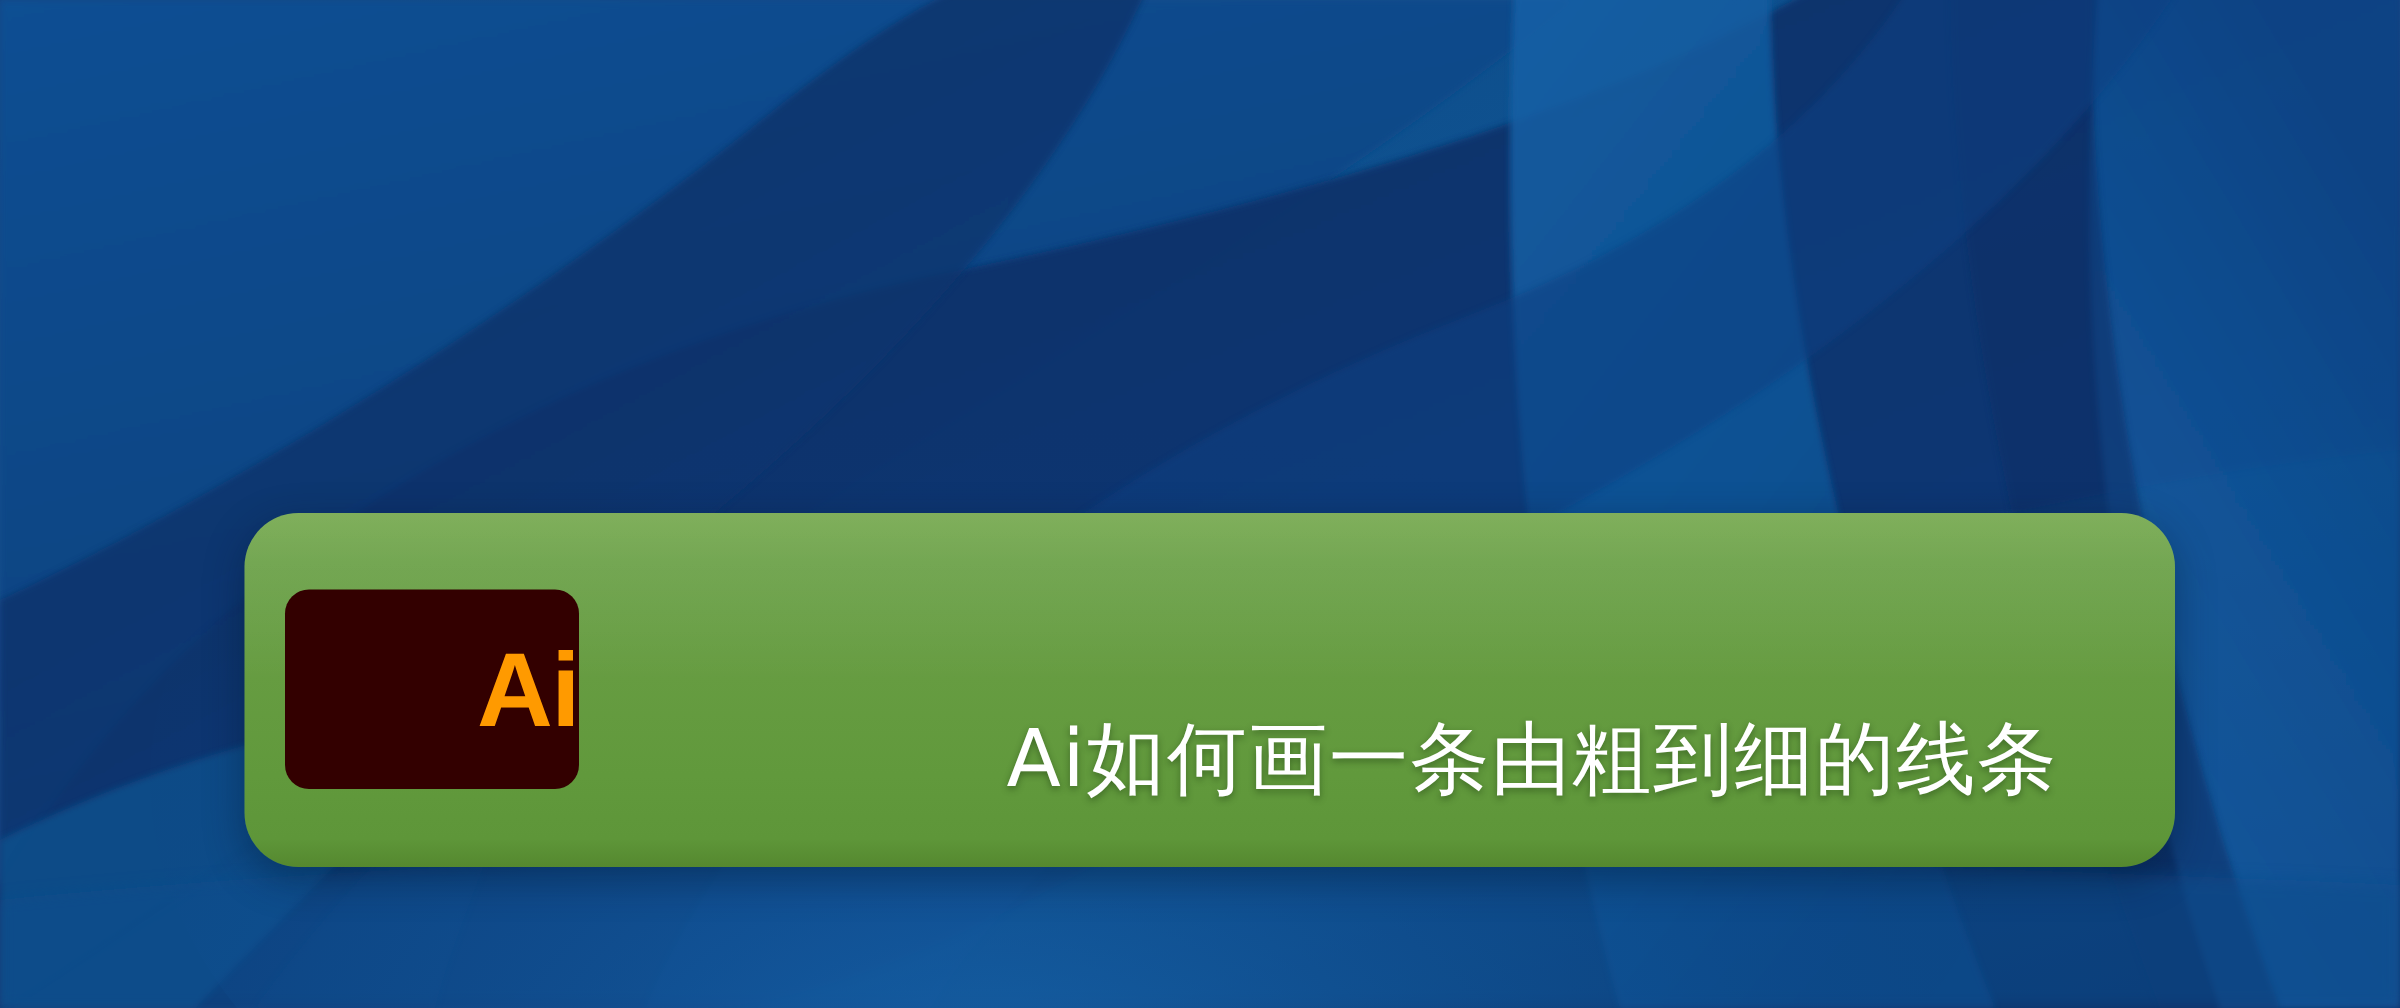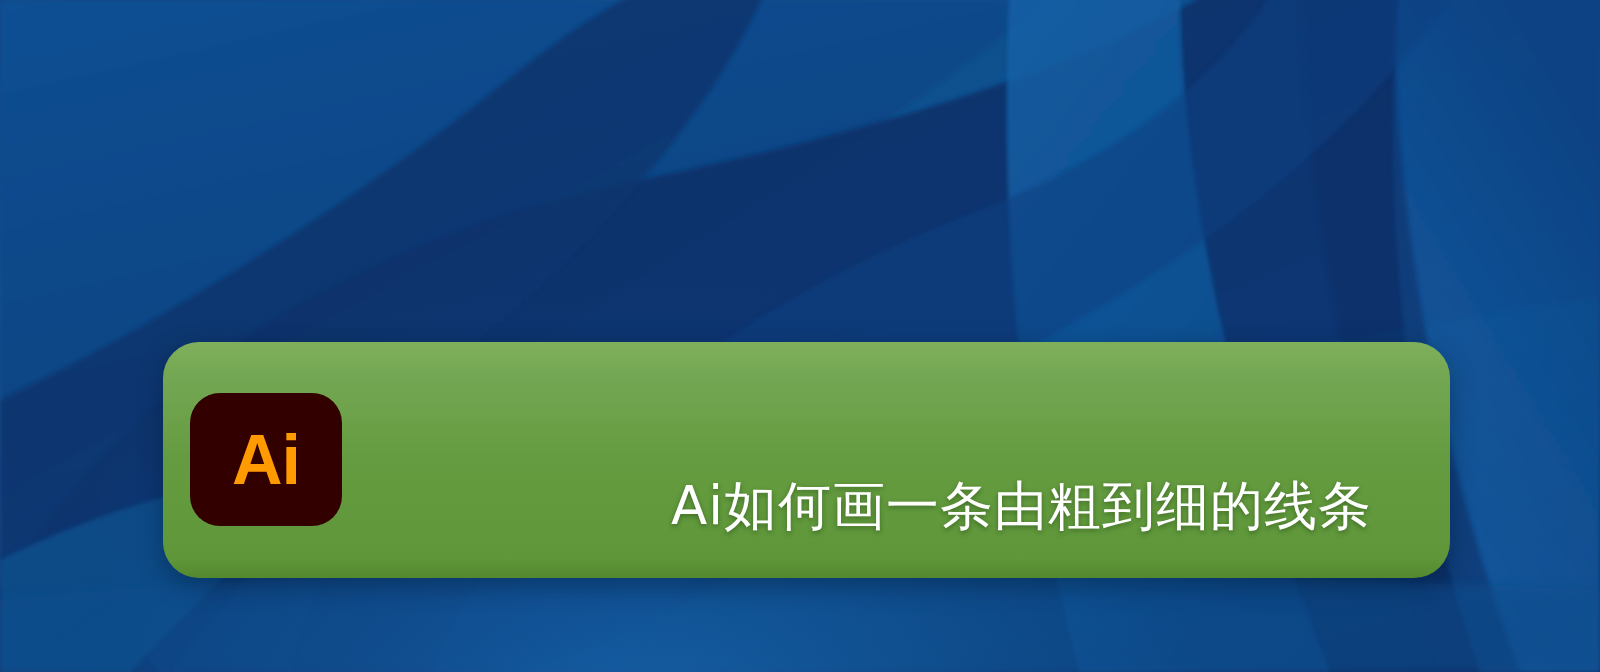--- a/index.html
+++ b/index.html
@@ -60,25 +60,26 @@
     pointer-events: none;
   }
 
   
   #ai-app-icon {
     position: absolute;
     left: 27px;
     top: 51px;
     width: 152px;
     height: 133px;
-    border-radius: 30px;
+    border-radius: 16px;
     background: #330000;
     display: flex;
     align-items: center;
-    justify-content: center;
+    justify-content: flex-end;
+    padding-left: 44px;
   }
   #ai-app-icon .ai-glyph {
     color: #ff9a00;
     font-family: "Liberation Sans", sans-serif;
     font-weight: bold;
     font-size: 70px;
     line-height: 1;
     letter-spacing: -1px;
     user-select: none;
   }

